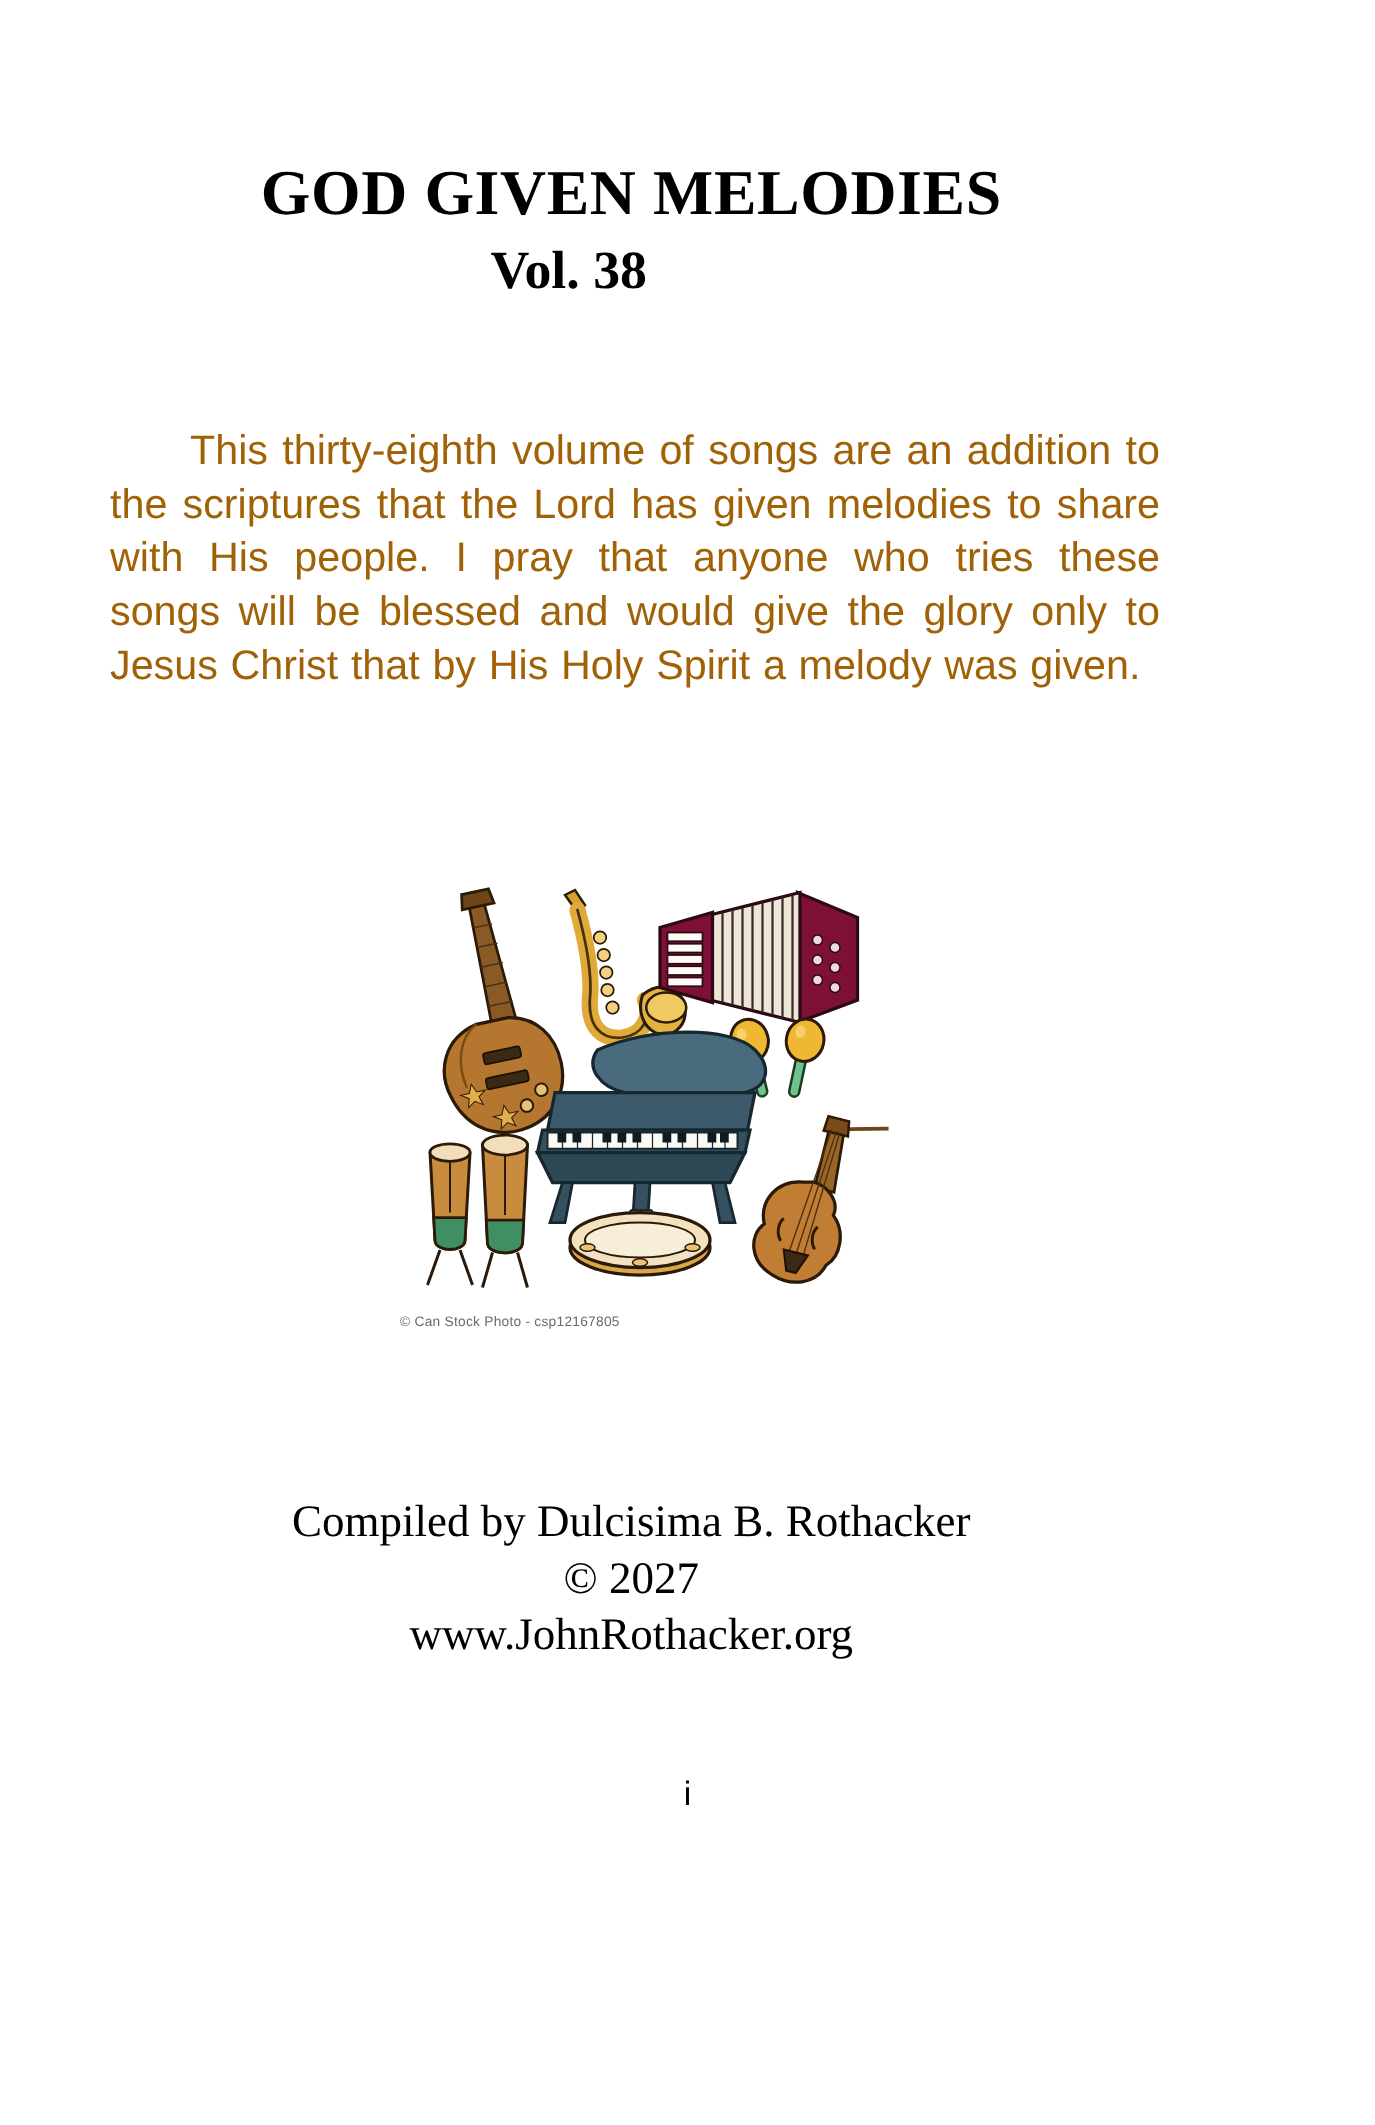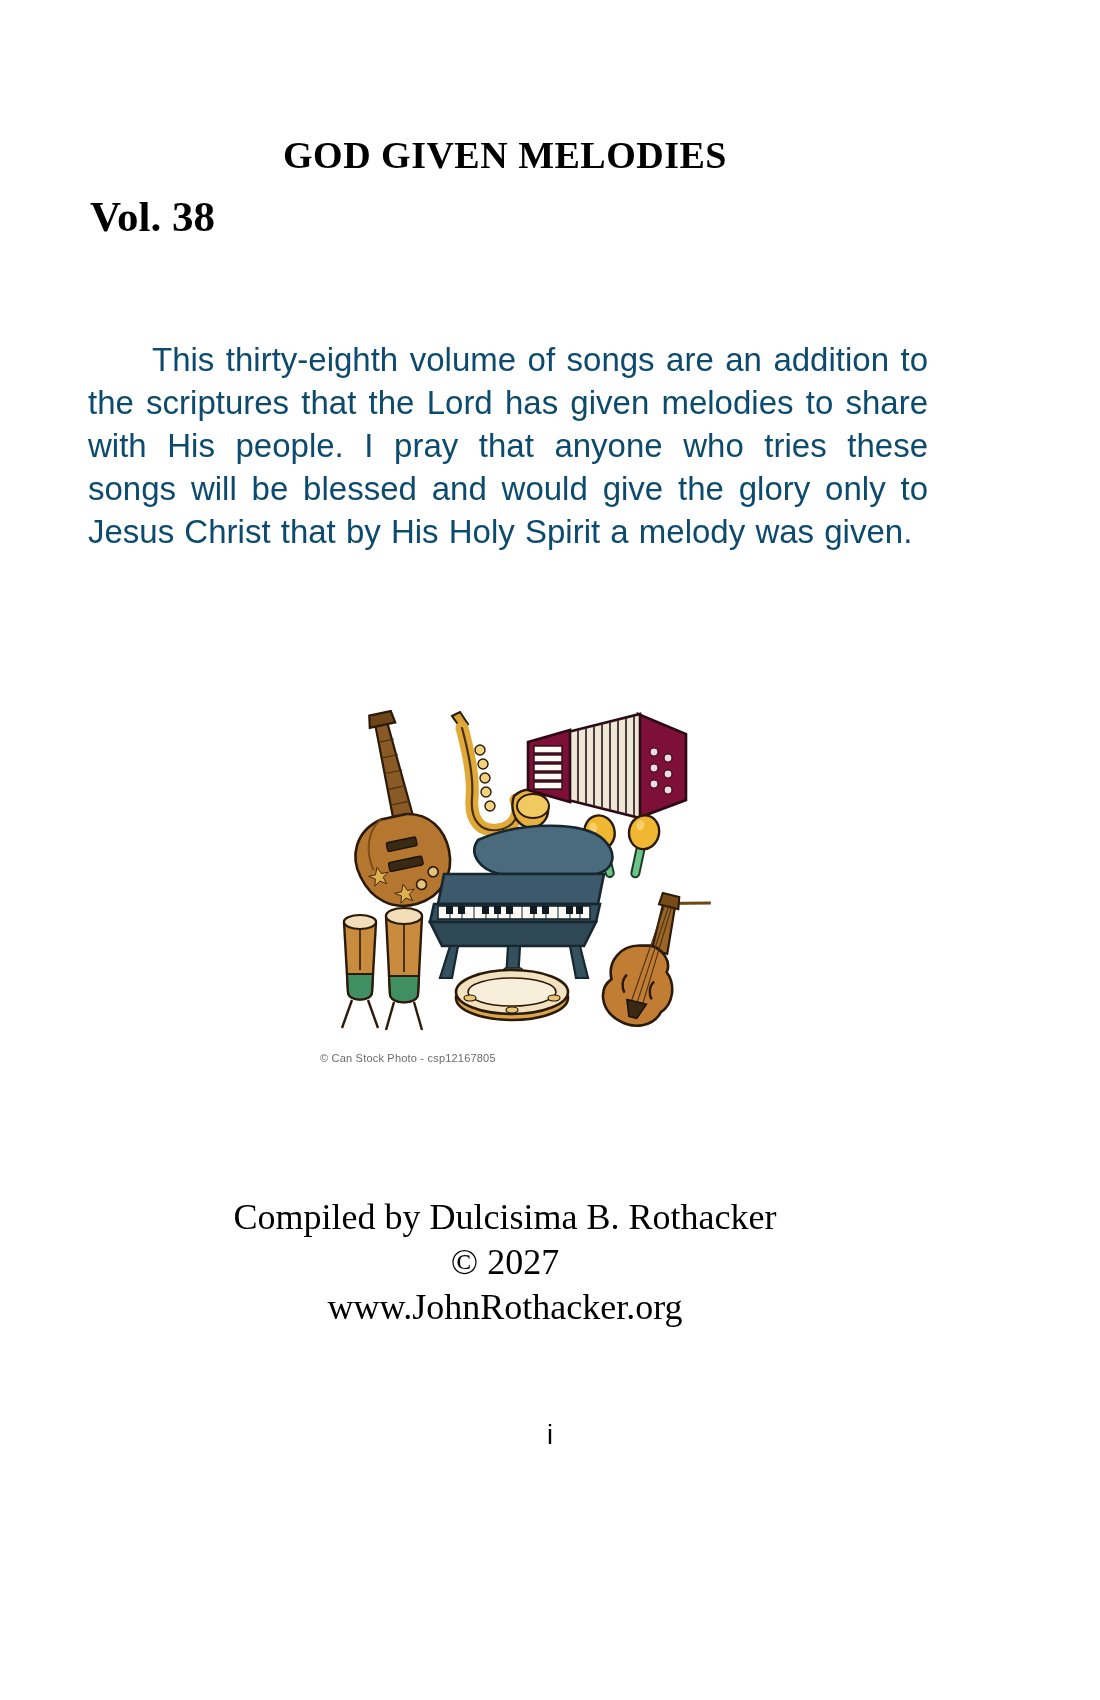--- a/index.html
+++ b/index.html
@@ -27,47 +27,47 @@
   .title-block {
     position: absolute;
     left: 90px;
     top: 128px;
     width: 830px;
     text-align: center;
   }
   .title-line {
     font-family: "Liberation Serif", serif;
     font-weight: bold;
-    font-size: 38px;
+    font-size: 51px;
     line-height: 54px;
     letter-spacing: 0.5px;
     color: #000;
   }
   .title-vol {
     font-family: "Liberation Serif", serif;
     font-weight: bold;
     font-size: 43px;
     line-height: 58px;
-    text-align: left;
+    text-align: center;
     padding-right: 100px;
     margin-top: 6px;
   }
 
   
   .body-para {
     position: absolute;
     left: 88px;
     top: 338px;
     width: 840px;
     font-family: "Liberation Sans", sans-serif;
     font-size: 33px;
     line-height: 43px;
     text-align: justify;
     text-indent: 64px;
-    color: #0c4a6e;
+    color: #a16207;
     word-spacing: 1px;
   }
 
   
   .illustration {
     position: absolute;
     left: 320px;
     top: 700px;
     width: 470px;
     height: 370px;

